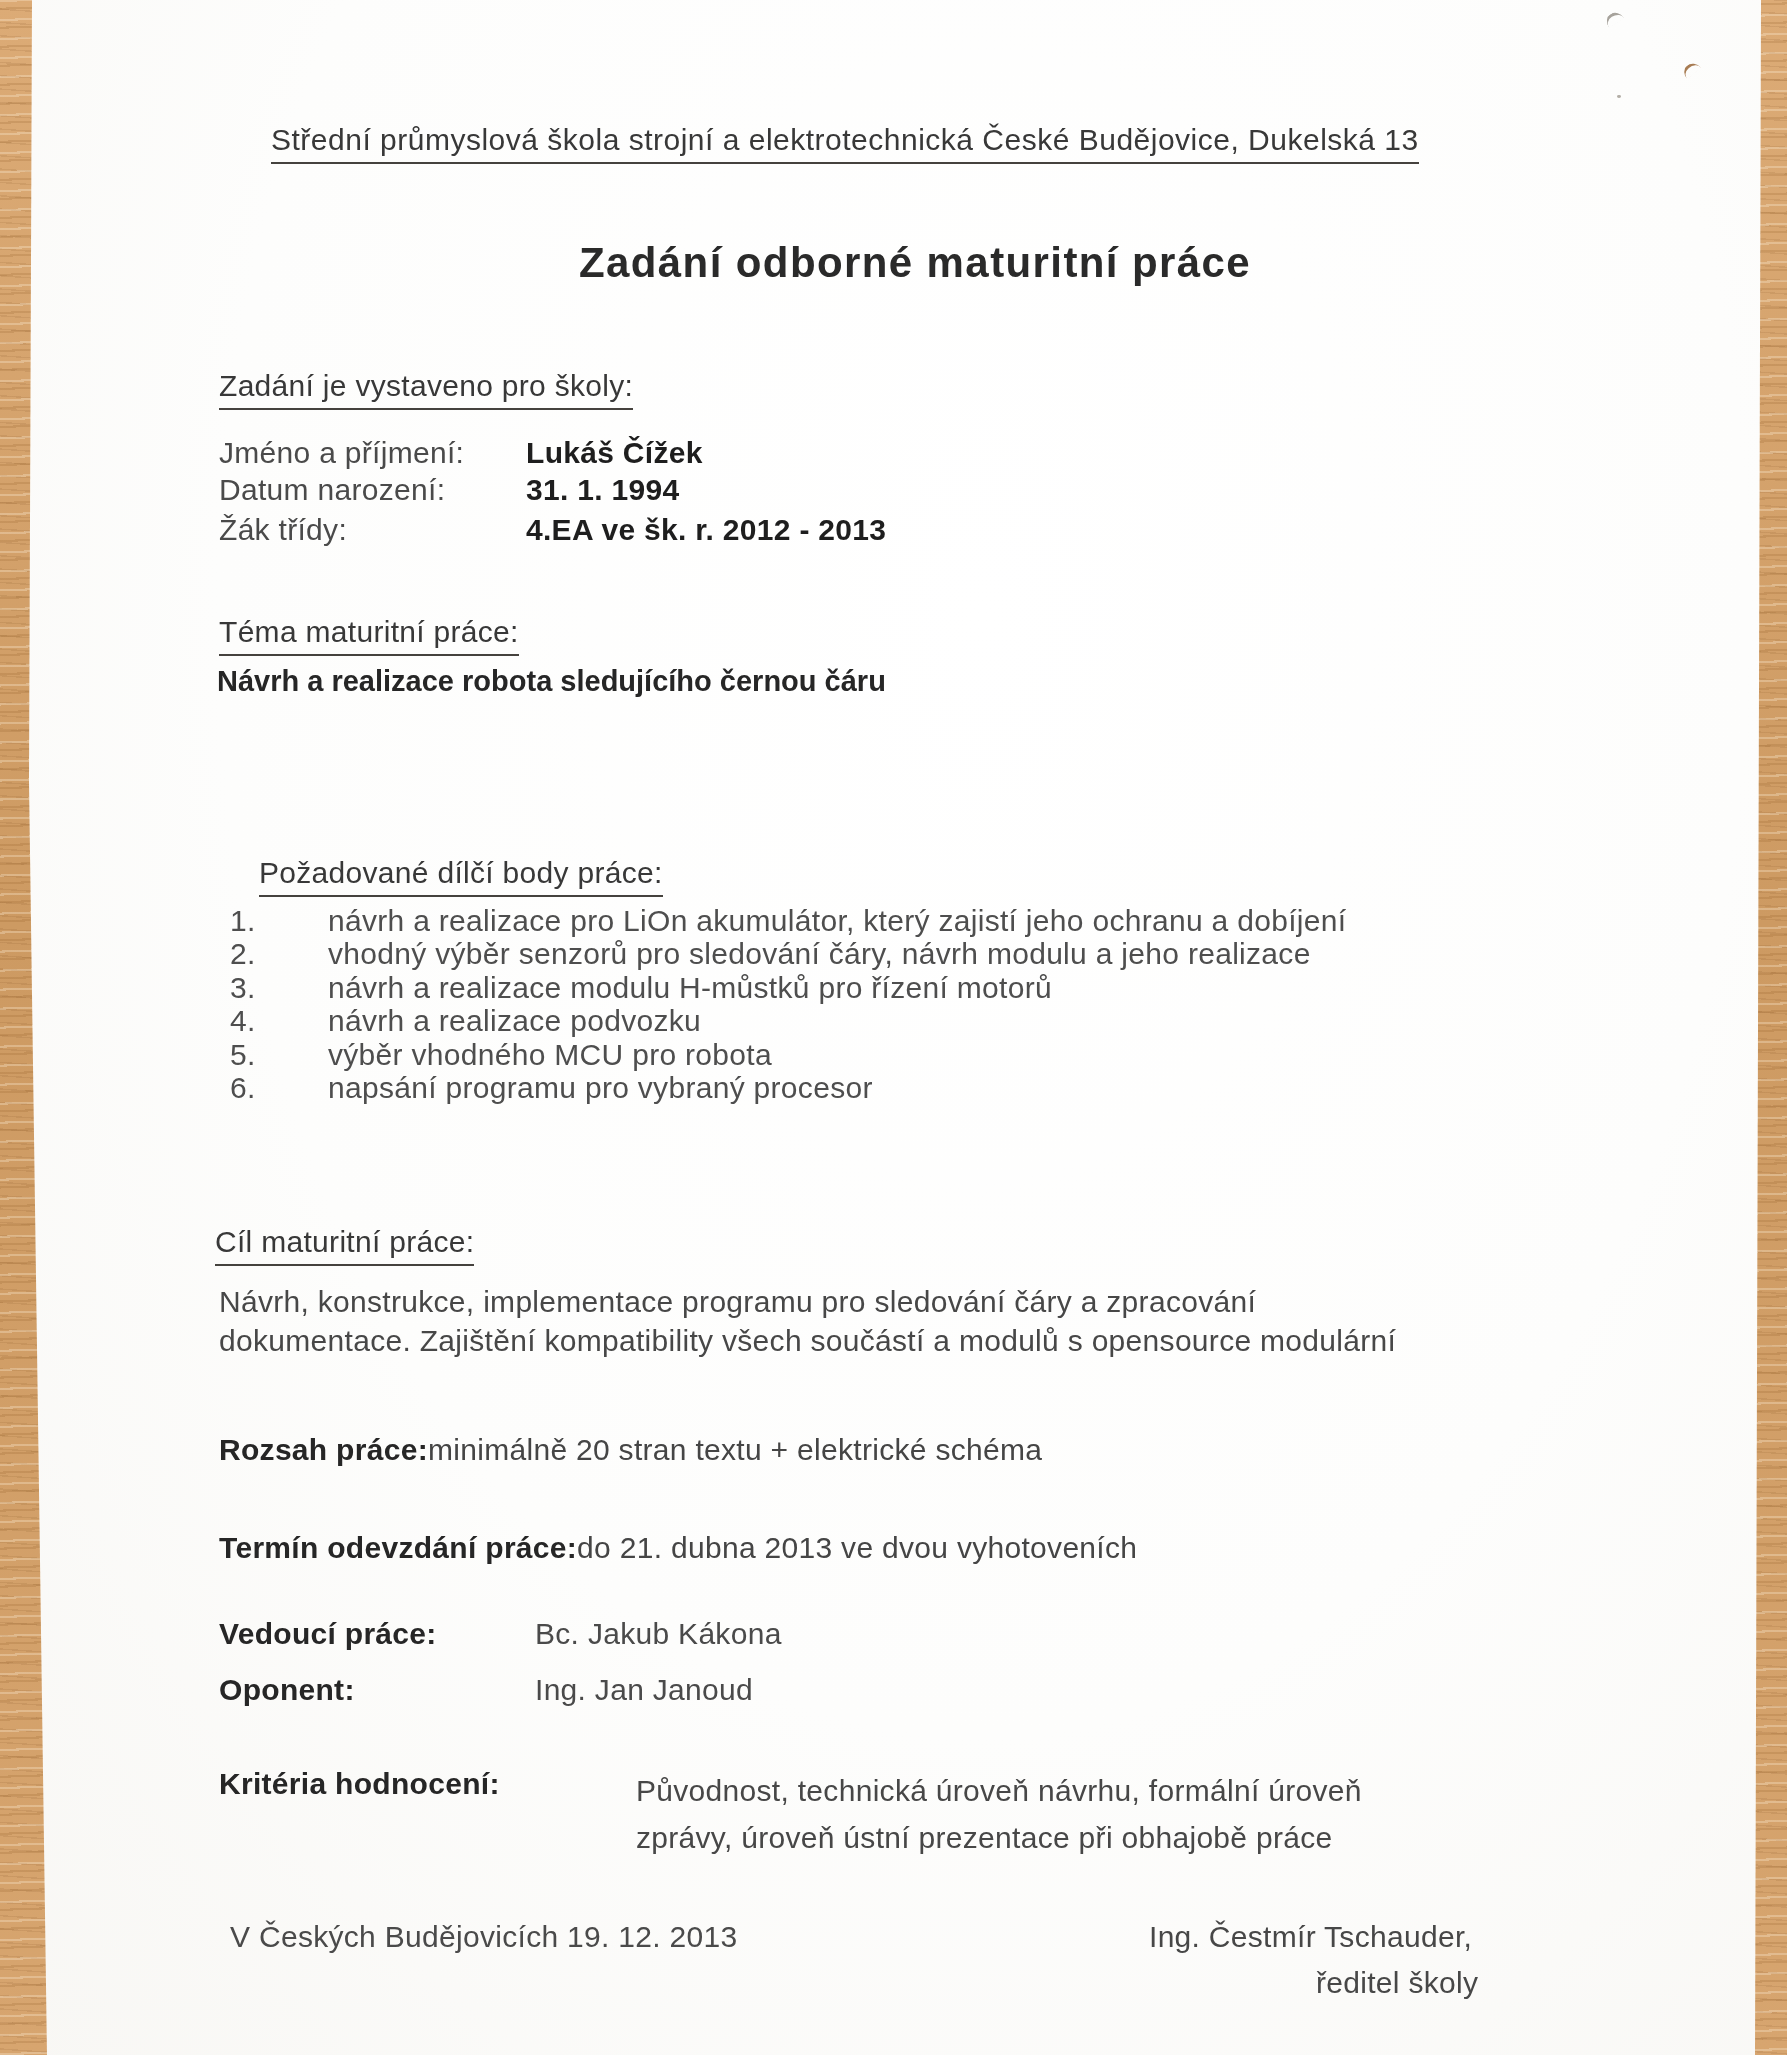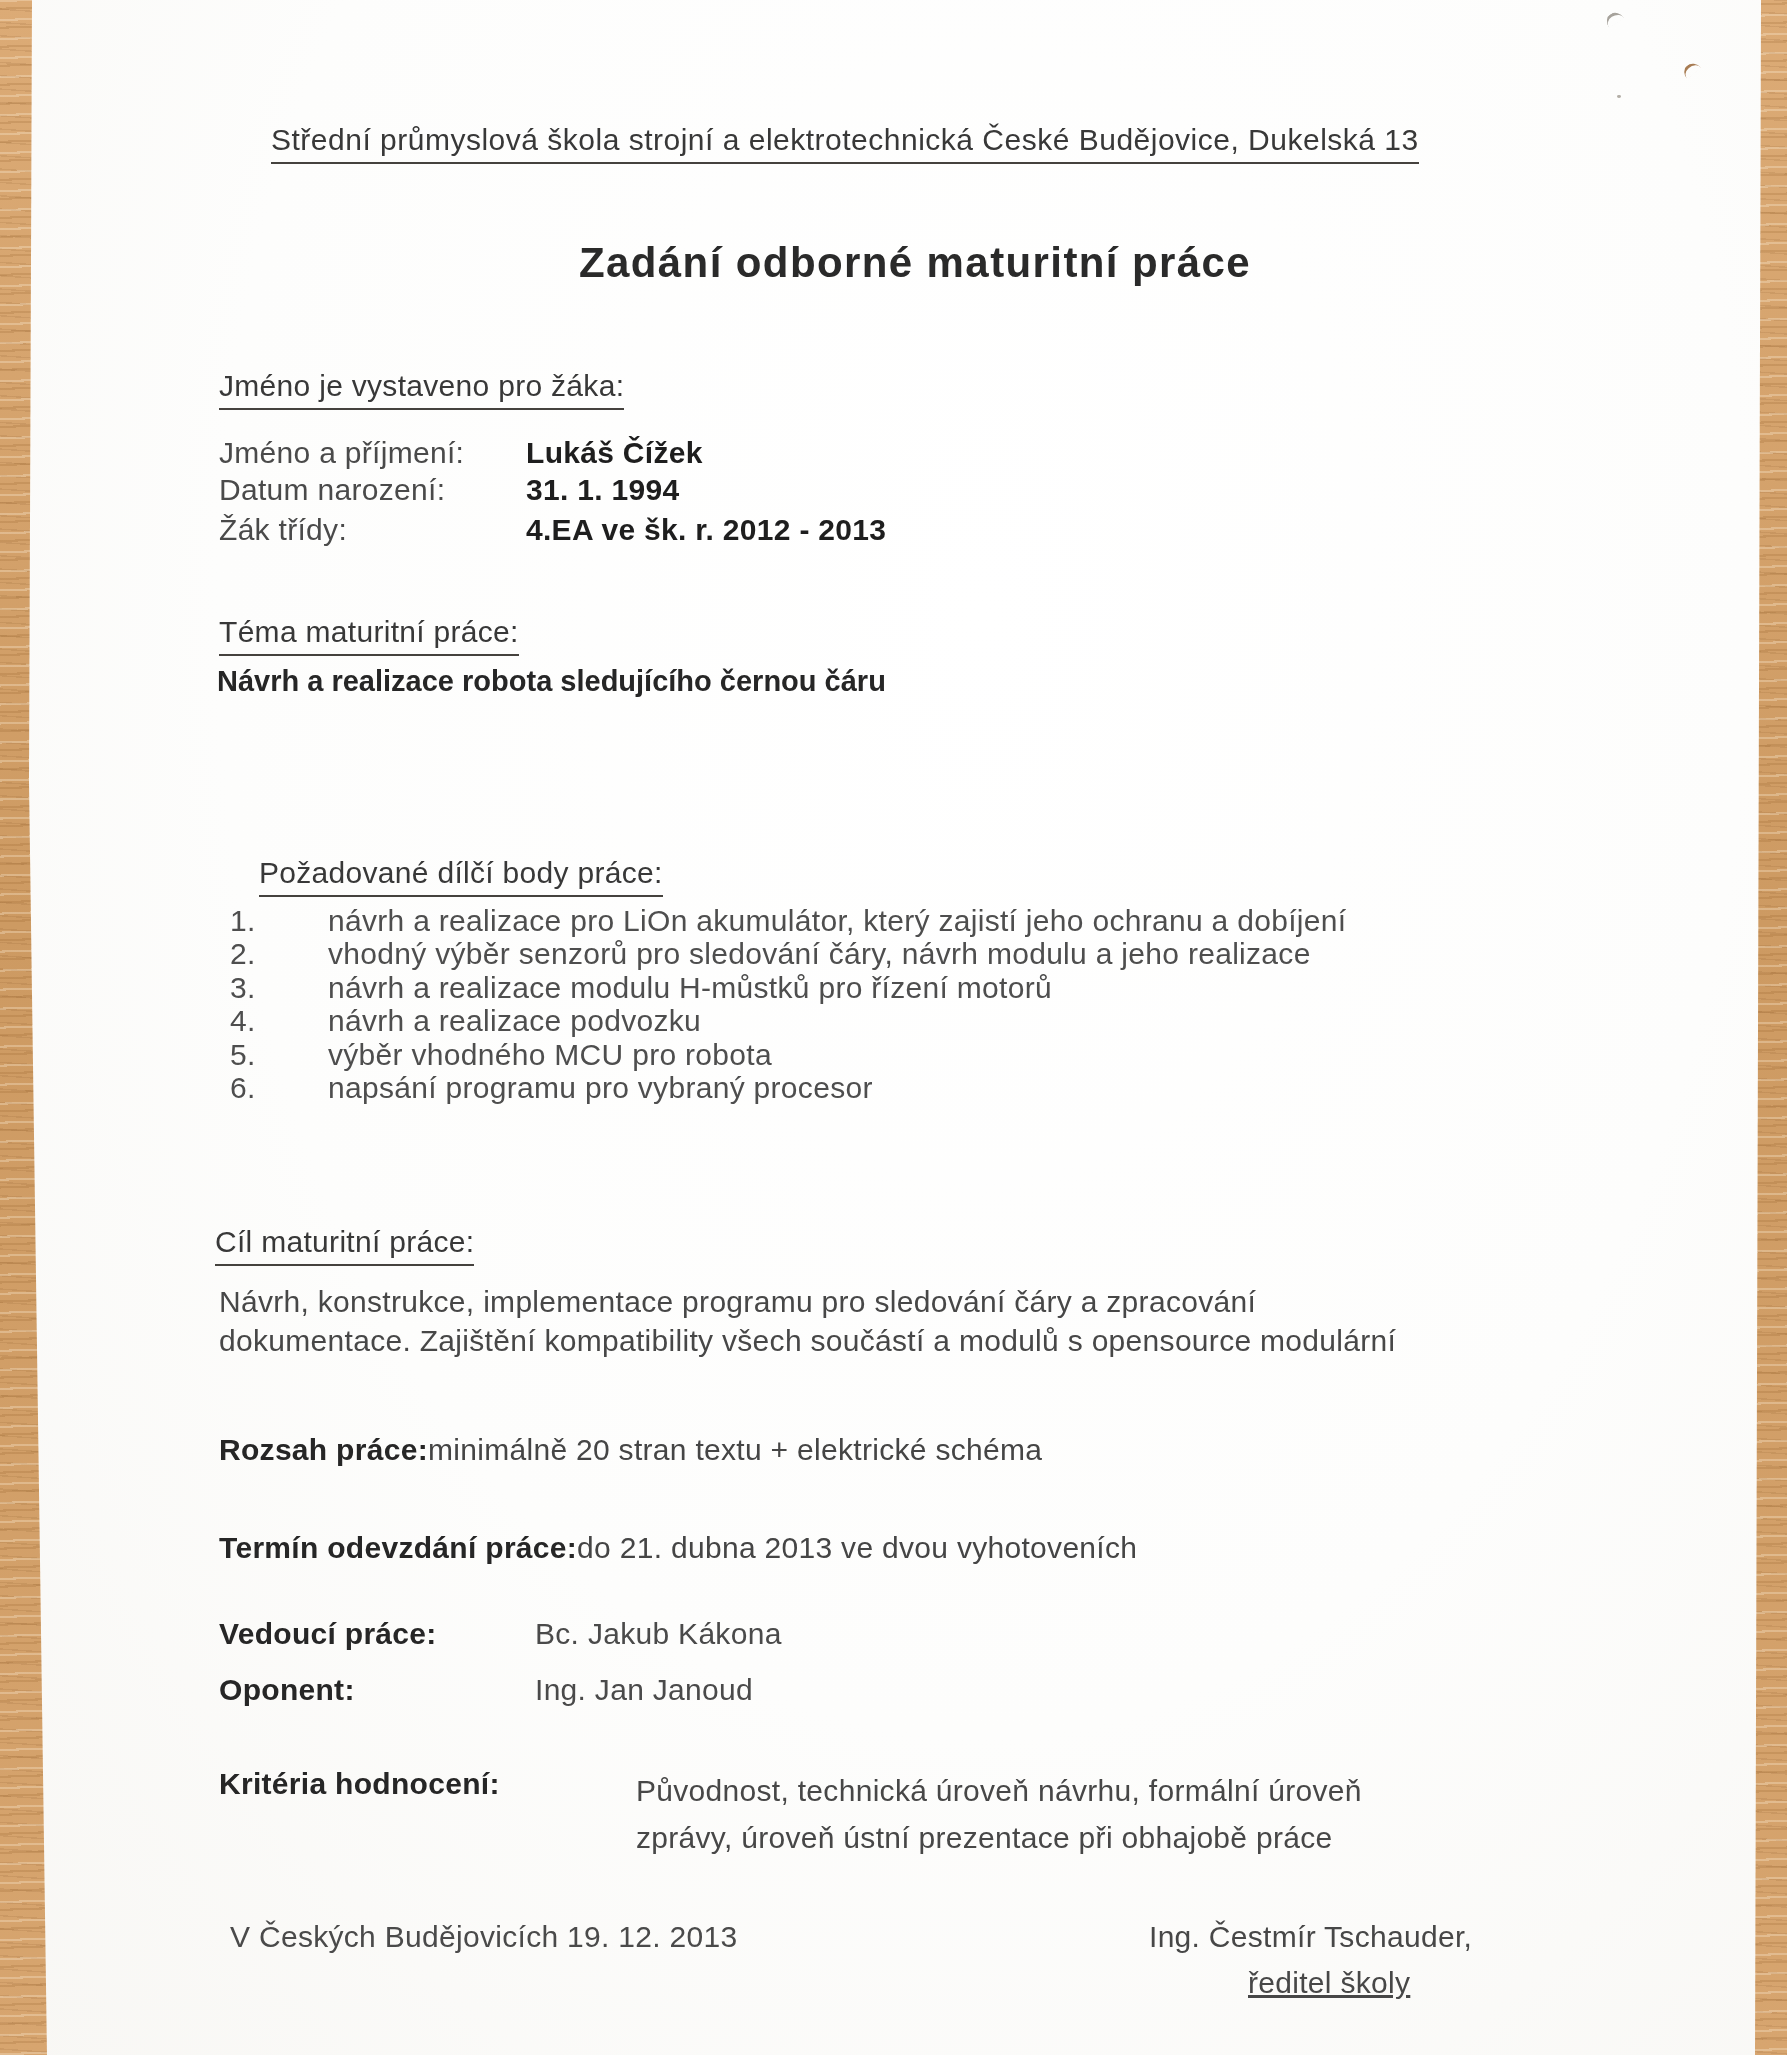--- a/index.html
+++ b/index.html
@@ -44,21 +44,21 @@
 <div class="mark" style="left:1605px;top:12.6px;"></div>
 <div class="mark brown" style="left:1682px;top:64px;"></div>
 <div class="dot" style="left:1617px;top:95px;"></div>
 
 <div class="content">
 
   <div class="t underlined" style="left:271px;top:123px;letter-spacing:0.5px;">Střední průmyslová škola strojní a elektrotechnická České Budějovice, Dukelská 13</div>
 
   <div class="t doc-title">Zadání odborné maturitní práce</div>
 
-  <div class="t underlined" style="left:219px;top:369px;">Jméno je vystaveno pro žáka:</div>
+  <div class="t underlined" style="left:219px;top:369px;">Zadání je vystaveno pro školy:</div>
 
   <div class="t row" style="left:219px;top:436px;">
     <span class="label">Jméno a příjmení:</span>
     <span class="val b">Lukáš Čížek</span>
   </div>
   <div class="t row" style="left:219px;top:473px;">
     <span class="label">Datum narození:</span>
     <span class="val b">31. 1. 1994</span>
   </div>
   <div class="t row" style="left:219px;top:513px;">
@@ -124,16 +124,16 @@
   <div class="t crit" style="left:219px;top:1767px;">
     <span class="blabel">Kritéria hodnocení:</span>
     <span class="val">
       <div>Původnost, technická úroveň návrhu, formální úroveň</div>
       <div>zprávy, úroveň ústní prezentace při obhajobě práce</div>
     </span>
   </div>
 
   <div class="t" style="left:230px;top:1920px;color:#4a4a4a;">V Českých Budějovicích 19. 12. 2013</div>
   <div class="t" style="left:1149px;top:1920px;color:#474747;">Ing. Čestmír Tschauder,</div>
-  <div class="t" style="left:1248px;top:1966px;color:#474747;text-decoration:underline;">ředitel školy</div>
+  <div class="t" style="left:1316px;top:1966px;color:#474747;">ředitel školy</div>
 
 </div>
 
 
 </body></html>

